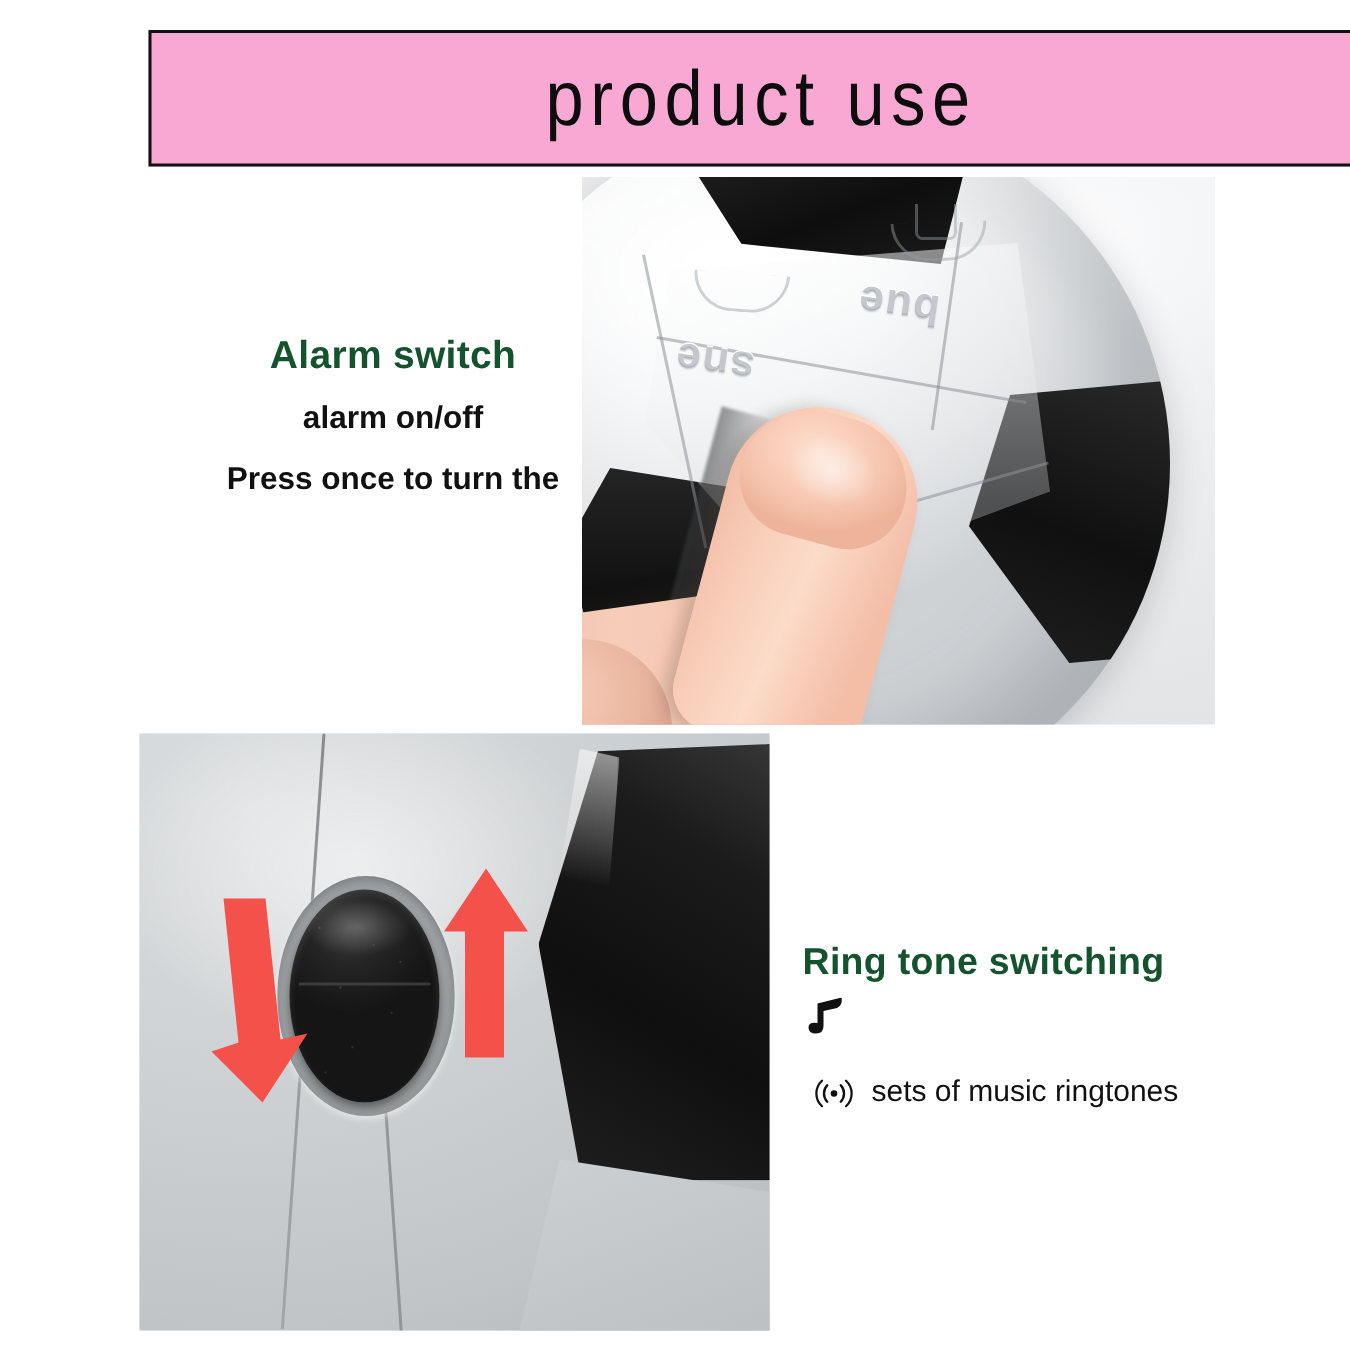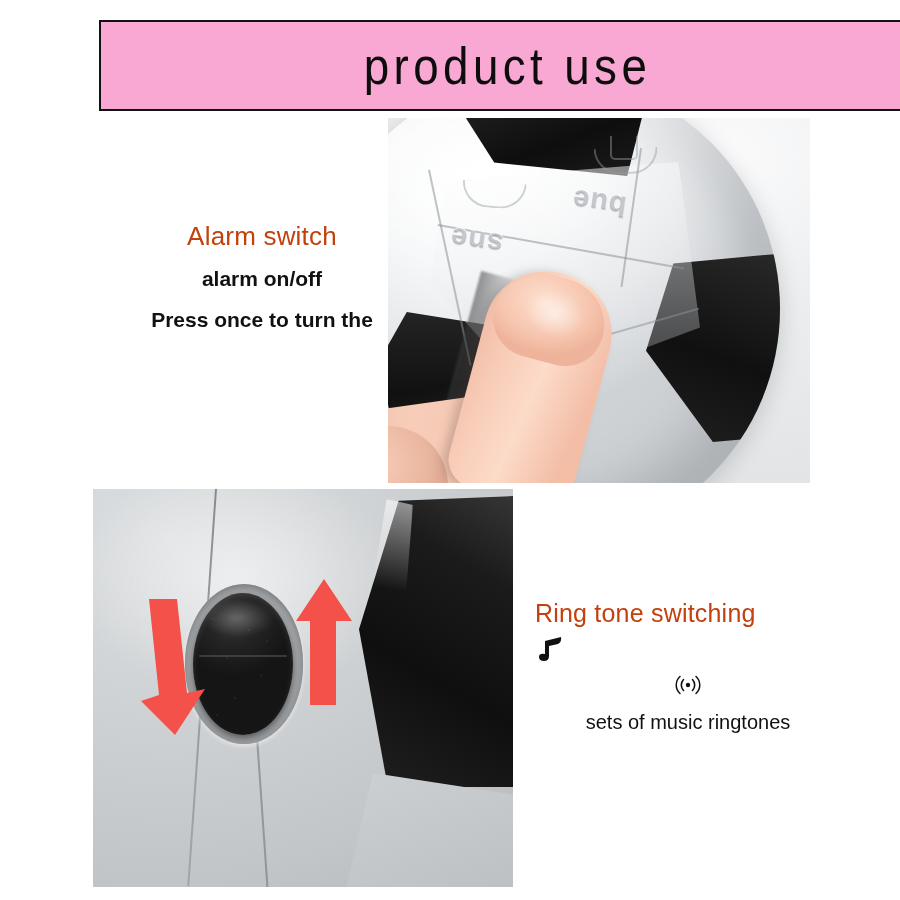--- a/index.html
+++ b/index.html
@@ -201,28 +201,28 @@
     position:absolute;left:252px;top:284px;width:200px;height:120px;
     background:linear-gradient(160deg,#cdd0d2,#bcbfc1);
     clip-path:polygon(14% 0%,100% 22%,100% 100%,0% 100%);
   }
   
   .arrow{position:absolute;}
   .arrow svg{display:block;}
 
   
   #alarm-block{position:absolute;left:122px;top:222px;width:280px;text-align:center;}
-  .h-title{font-size:26px;font-weight:400;color:#c2410c;line-height:1.1;letter-spacing:.2px;}
+  .h-title{font-size:26px;font-weight:700;color:#14532d;line-height:1.1;letter-spacing:.2px;}
   .h-body{font-size:21px;font-weight:700;color:#111;line-height:1.95;margin-top:8px;}
 
-  #ring-block{position:absolute;left:535px;top:600px;width:300px;}
+  #ring-block{position:absolute;left:535px;top:628px;width:300px;}
   #ring-block .h-title{text-align:left;font-size:25px;}
   .ring-line{display:flex;align-items:center;gap:10px;margin-top:8px;}
   .ring-line .ring-text{font-size:20px;font-weight:400;color:#111;line-height:1.25;}
-  .ring-line.second{margin-top:4px;padding-left:6px;flex-direction:column;}
+  .ring-line.second{margin-top:20px;padding-left:6px;}
   .ic{width:30px;min-width:30px;height:30px;display:flex;align-items:center;justify-content:center;}
 </style>
 </head>
 <body>
 
 <div class="title-box">
   <div class="title-text">product use</div>
 </div>
 
 <div class="photo" id="photo-ball">

